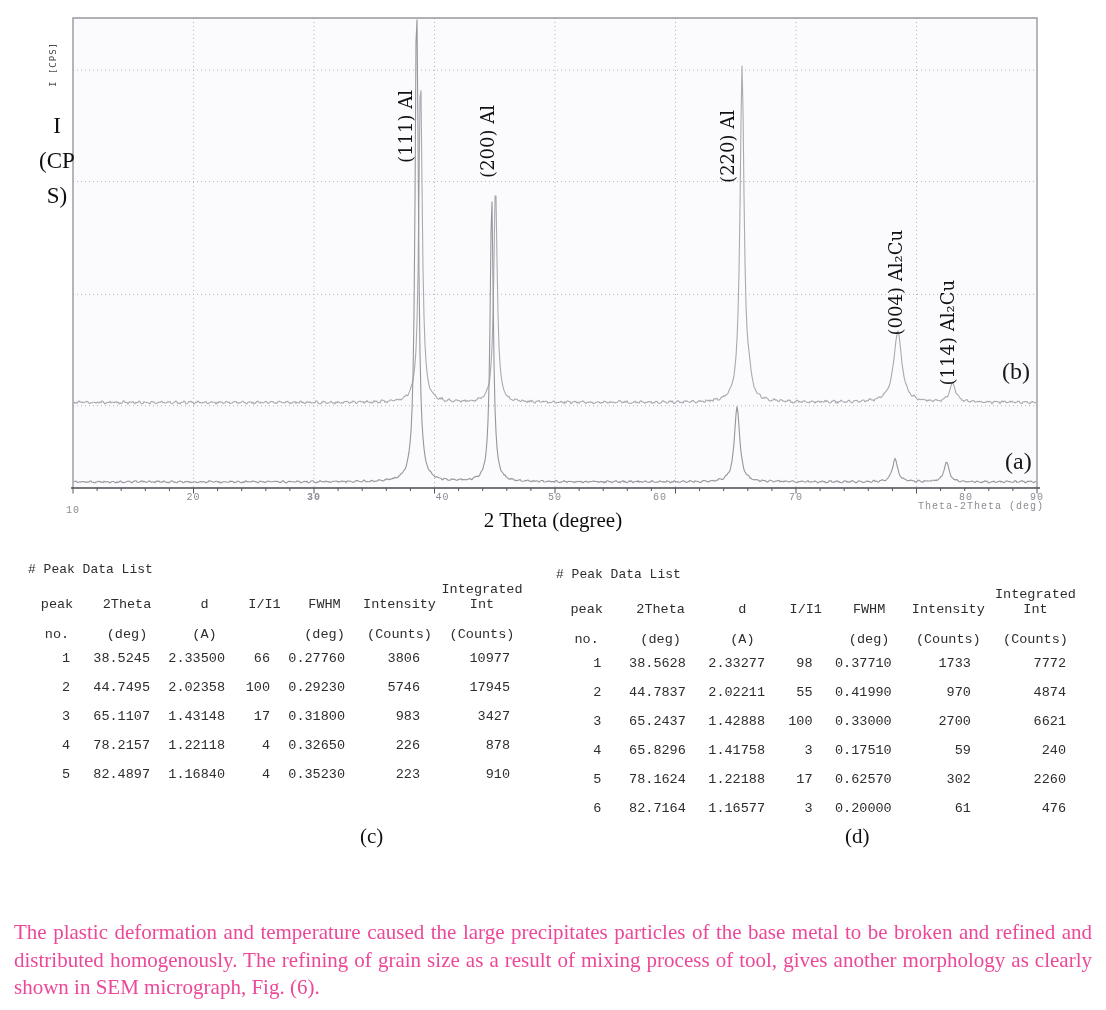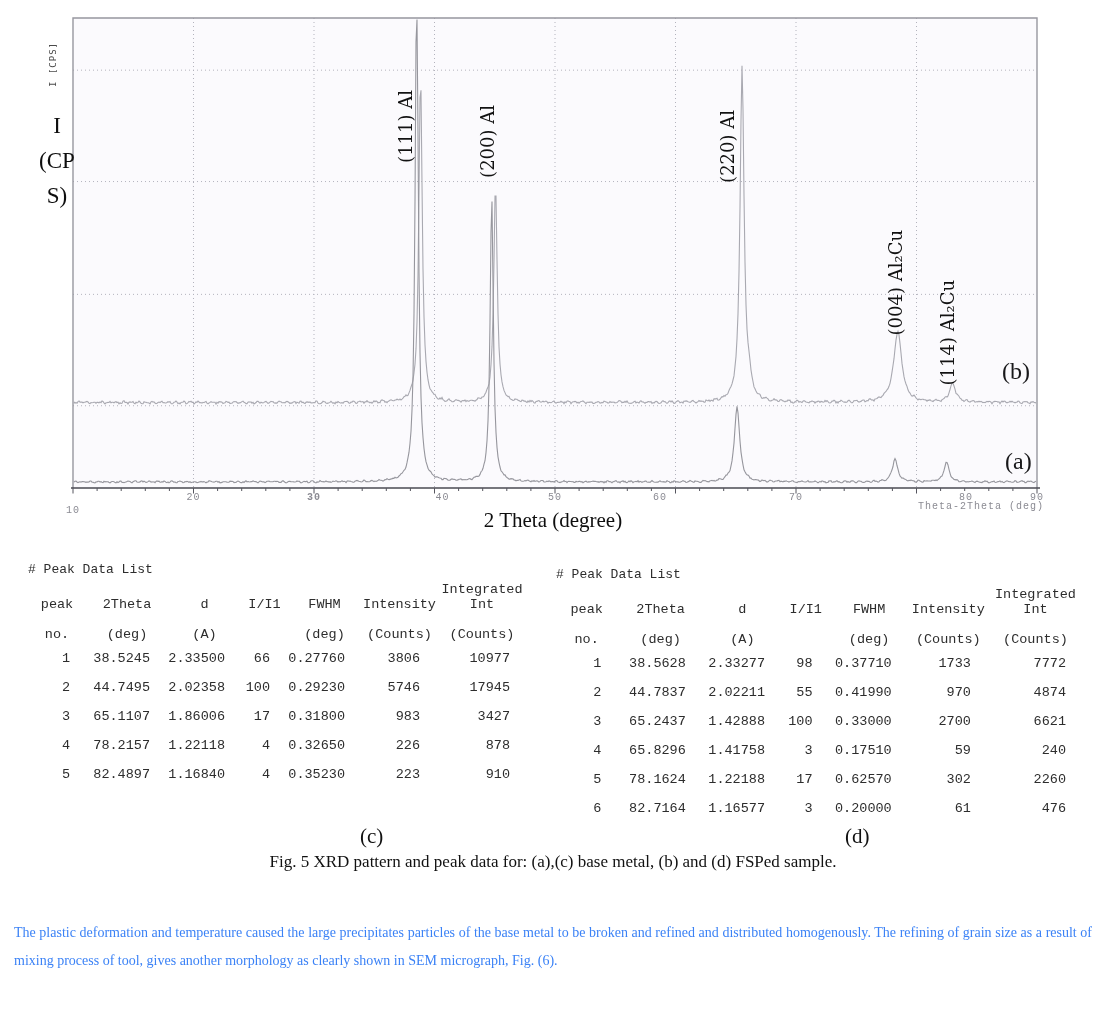--- a/index.html
+++ b/index.html
@@ -23,22 +23,22 @@
   
   .ptable{position:absolute;font-family:"Liberation Mono",monospace;font-size:13.5px;color:#2d2d2d;}
   .ptable .ptitle{height:22px;line-height:20px;font-size:13px;white-space:pre;}
   .ptable table{border-collapse:collapse;table-layout:fixed;width:100%;}
   .ptable th{font-weight:normal;text-align:center;height:28px;vertical-align:bottom;padding:0 2px 2px 0;}
   .ptable td{text-align:right;height:29px;padding:0 18px 0 0;vertical-align:middle;}
   
   .panel-label{position:absolute;top:824px;font-size:21px;color:#111;}
   .caption{position:absolute;left:0;top:852px;width:1106px;text-align:center;
            font-size:17px;color:#111;}
-  .bodytext{position:absolute;left:14px;top:919px;width:1078px;font-size:14px;
-            line-height:27.5px;text-align:justify;color:#3b82f6;}
+  .bodytext{position:absolute;left:14px;top:919px;width:1078px;font-size:21px;
+            line-height:27.5px;text-align:justify;color:#ec4899;}
 </style>
 </head>
 <body>
 <div id="page">
 
 <svg id="chart-svg" width="1106" height="545">
       <rect x="73" y="18" width="964" height="470" fill="#fbfafd"></rect>
       <line x1="193.5" y1="18" x2="193.5" y2="488" stroke="#b3b3bd" stroke-width="1" stroke-dasharray="1,3"></line>
       <line x1="314" y1="18" x2="314" y2="488" stroke="#b3b3bd" stroke-width="1" stroke-dasharray="1,3"></line>
       <line x1="434.5" y1="18" x2="434.5" y2="488" stroke="#b3b3bd" stroke-width="1" stroke-dasharray="1,3"></line>
@@ -171,21 +171,21 @@
             <td>44.7495</td>
             <td>2.02358</td>
             <td>100</td>
             <td>0.29230</td>
             <td>5746</td>
             <td>17945</td>
           </tr>
           <tr>
             <td>3</td>
             <td>65.1107</td>
-            <td>1.86006</td>
+            <td>1.43148</td>
             <td>17</td>
             <td>0.31800</td>
             <td>983</td>
             <td>3427</td>
           </tr>
           <tr>
             <td>4</td>
             <td>78.2157</td>
             <td>1.22118</td>
             <td>4</td>
@@ -291,17 +291,16 @@
             <td>0.20000</td>
             <td>61</td>
             <td>476</td>
           </tr>
         </tbody>
       </table>
     </div>
 
 <div class="panel-label" style="left:360px;">(c)</div>
 <div class="panel-label" style="left:845px;">(d)</div>
-<div class="caption">Fig. 5 XRD pattern and peak data for: (a),(c) base metal, (b) and (d) FSPed sample.</div>
 
 <div class="bodytext">The plastic deformation and temperature caused the large precipitates particles of the base metal to be broken and refined and distributed homogenously. The refining of grain size as a result of mixing process of tool, gives another morphology as clearly shown in SEM micrograph, Fig. (6).</div>
 
 </div>
 
 </body></html>

